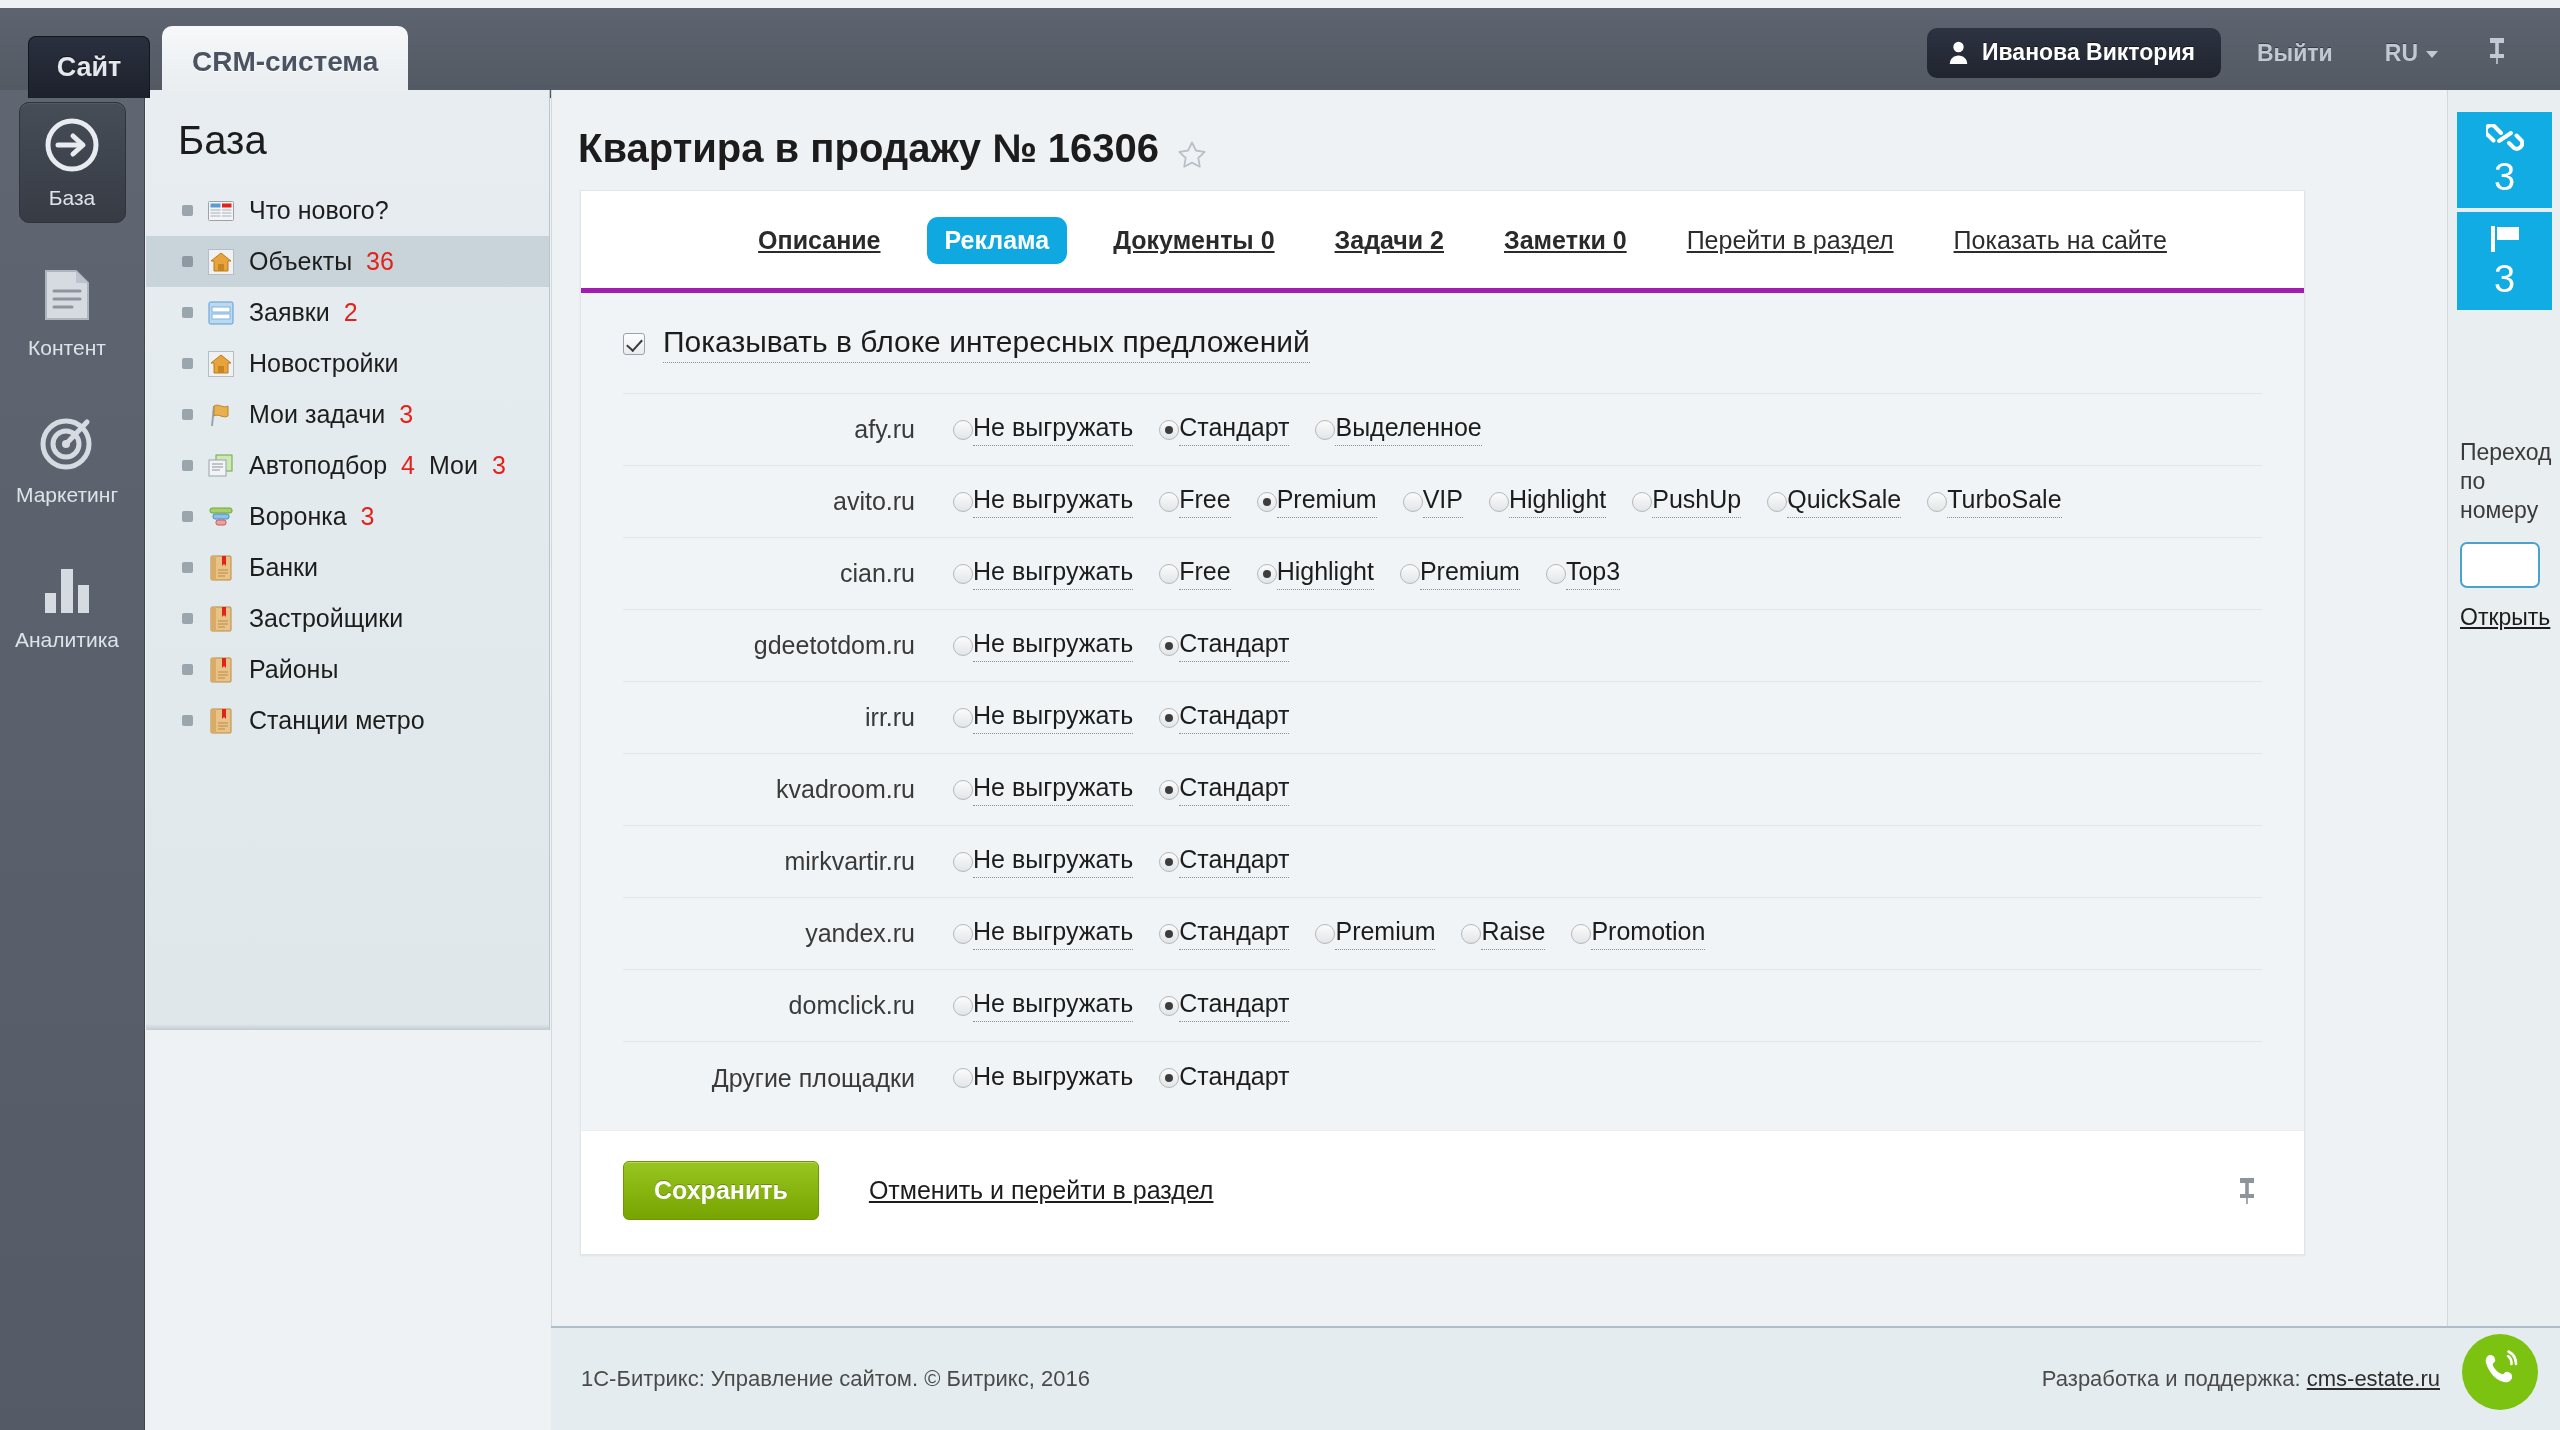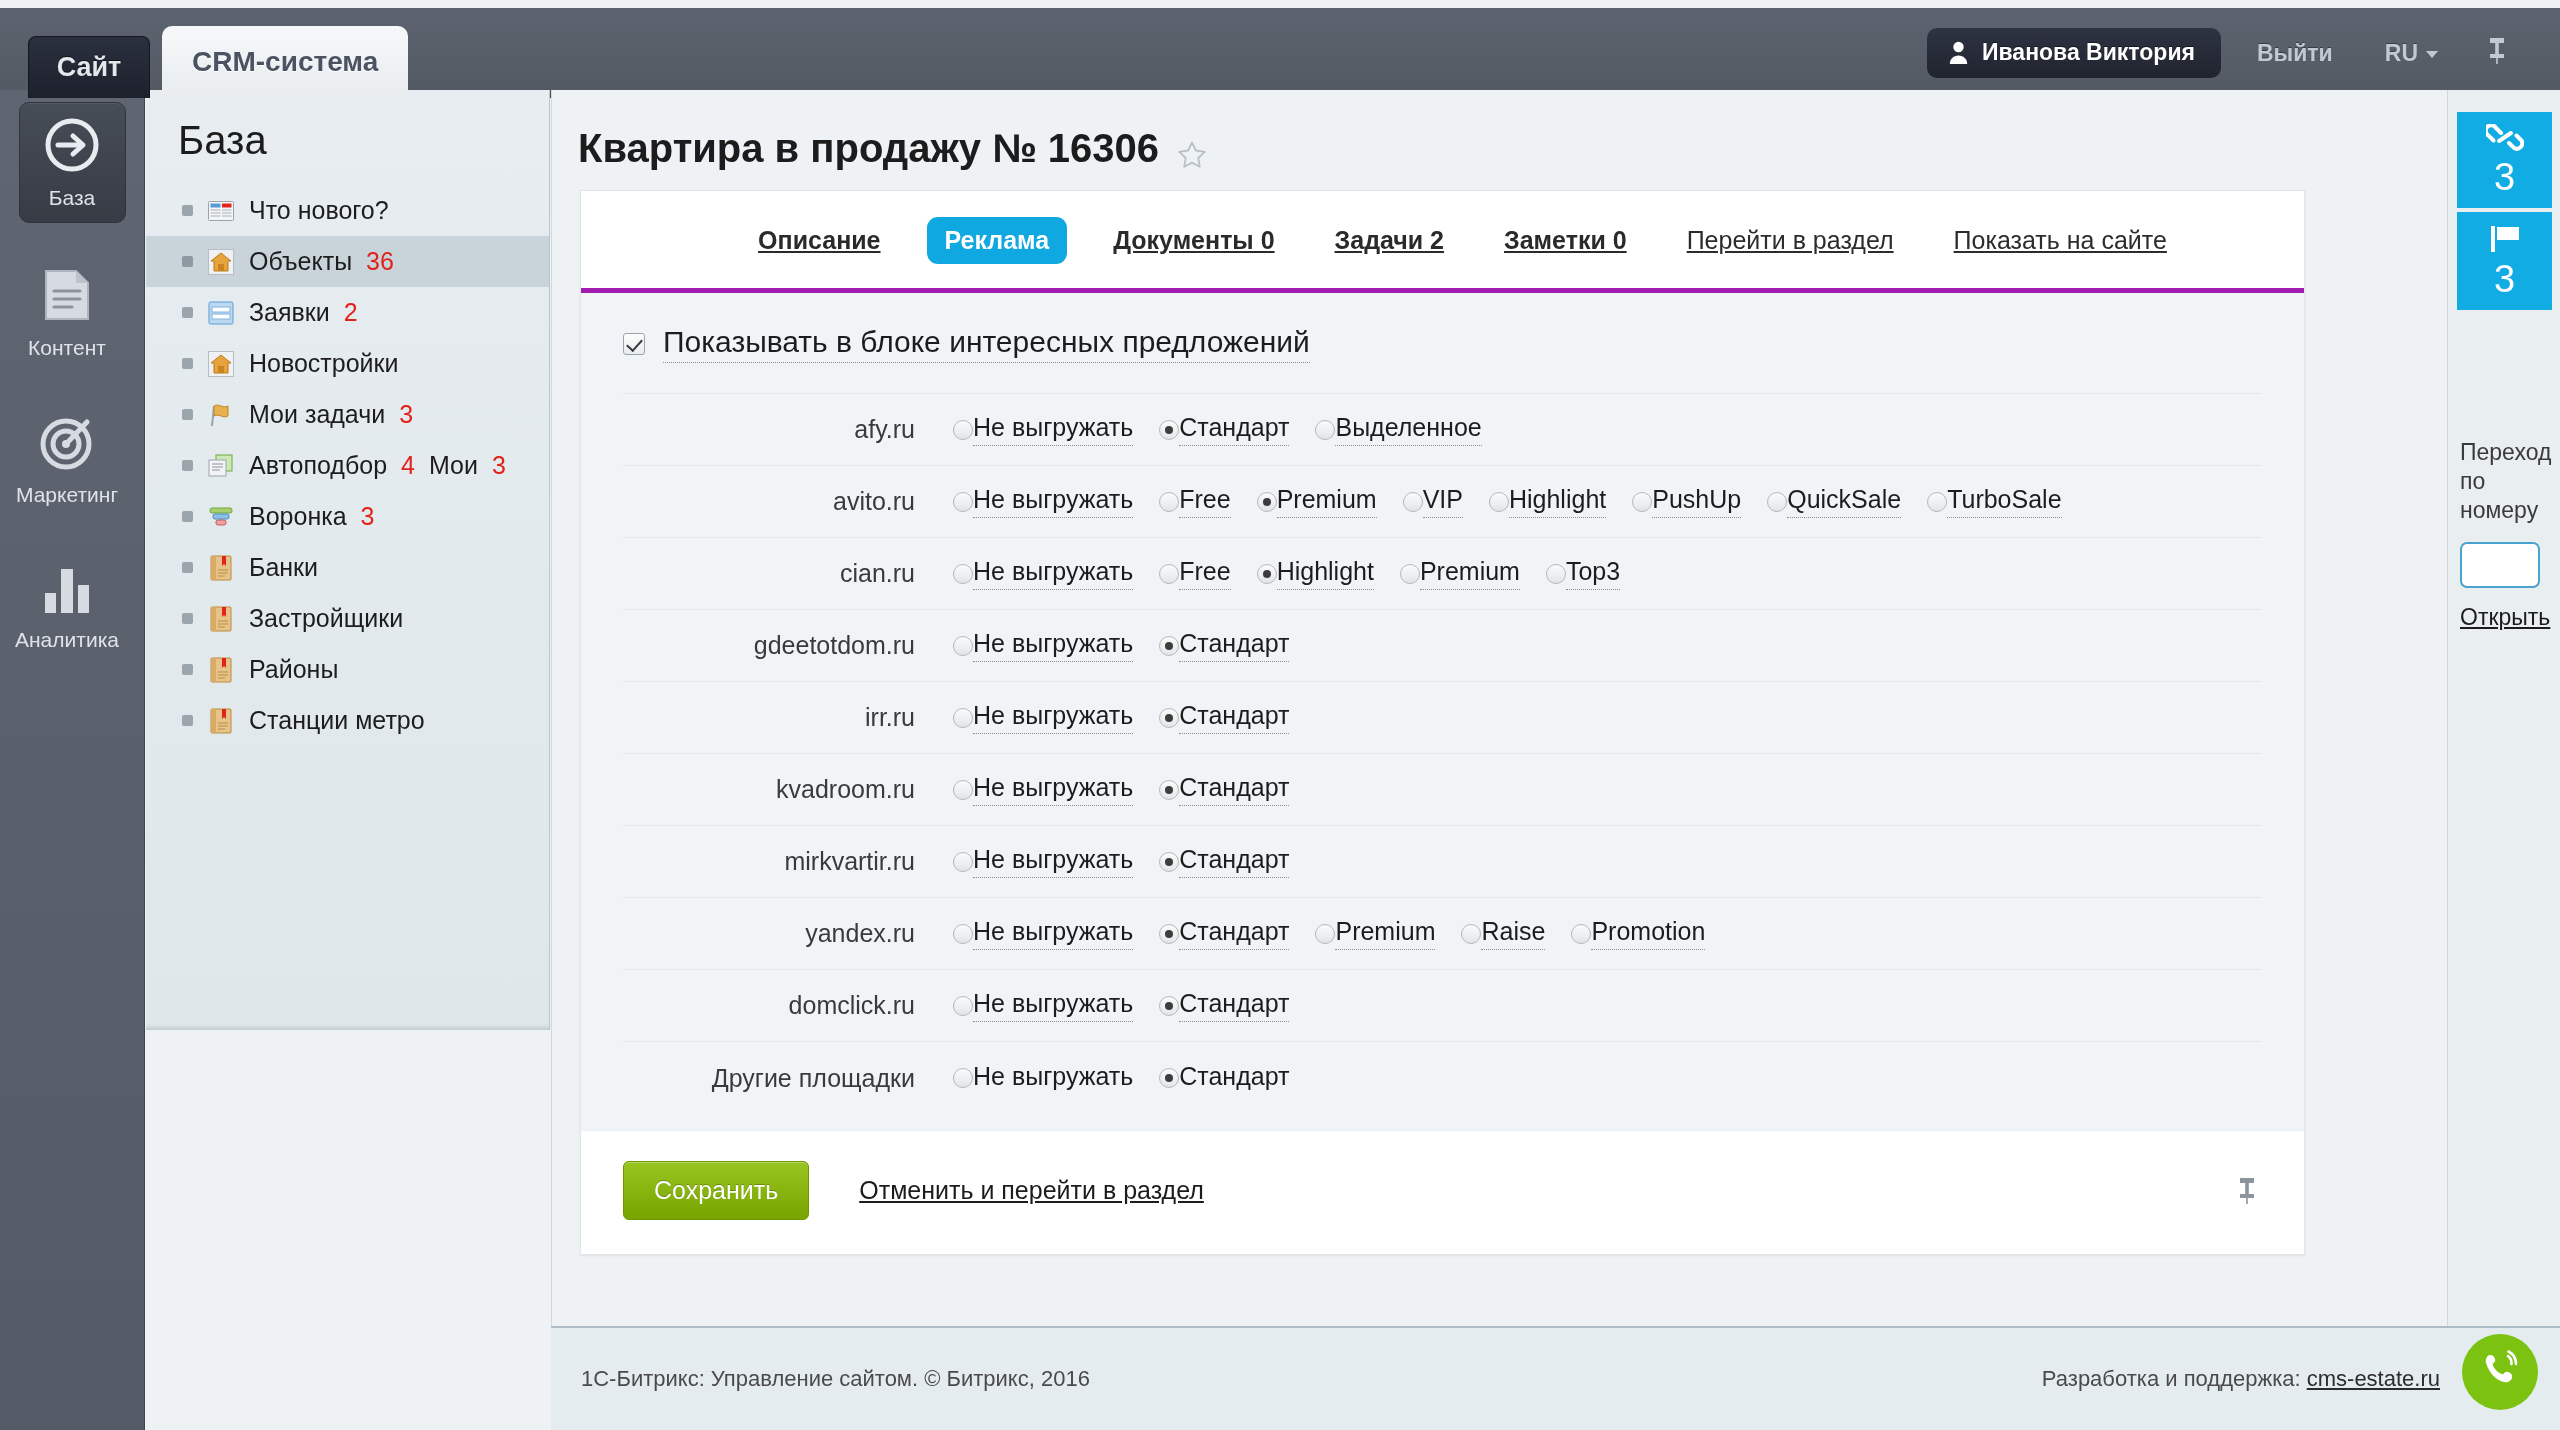--- a/index.html
+++ b/index.html
@@ -211,21 +211,21 @@
   .opt.nodot .olbl { border-bottom: none; }
 
   #panel-footer {
     display: flex; align-items: center; padding: 30px 0 34px 42px;
     background: #fff; border-top: 1px solid #eceff1; position: relative;
   }
   .btn-save {
     background: #86b300;
     background-image: linear-gradient(#99c520, #77a400);
     border: 1px solid #6e9700; border-radius: 6px;
-    color: #fff; font-size: 25px; font-weight: normal;
+    color: #fff; font-size: 25px; font-weight: bold;
     padding: 14px 30px; cursor: pointer;
     text-shadow: 0 -1px 0 rgba(0,0,0,.25);
     box-shadow: inset 0 1px 0 rgba(255,255,255,.3);
   }
   .cancel-link {
     margin-left: 50px; font-size: 25px; color: #1c1c1c;
     text-decoration: underline; cursor: pointer;
   }
   .pin-bottom { position: absolute; right: 46px; top: 50%; transform: translateY(-50%); cursor:pointer; }
 

